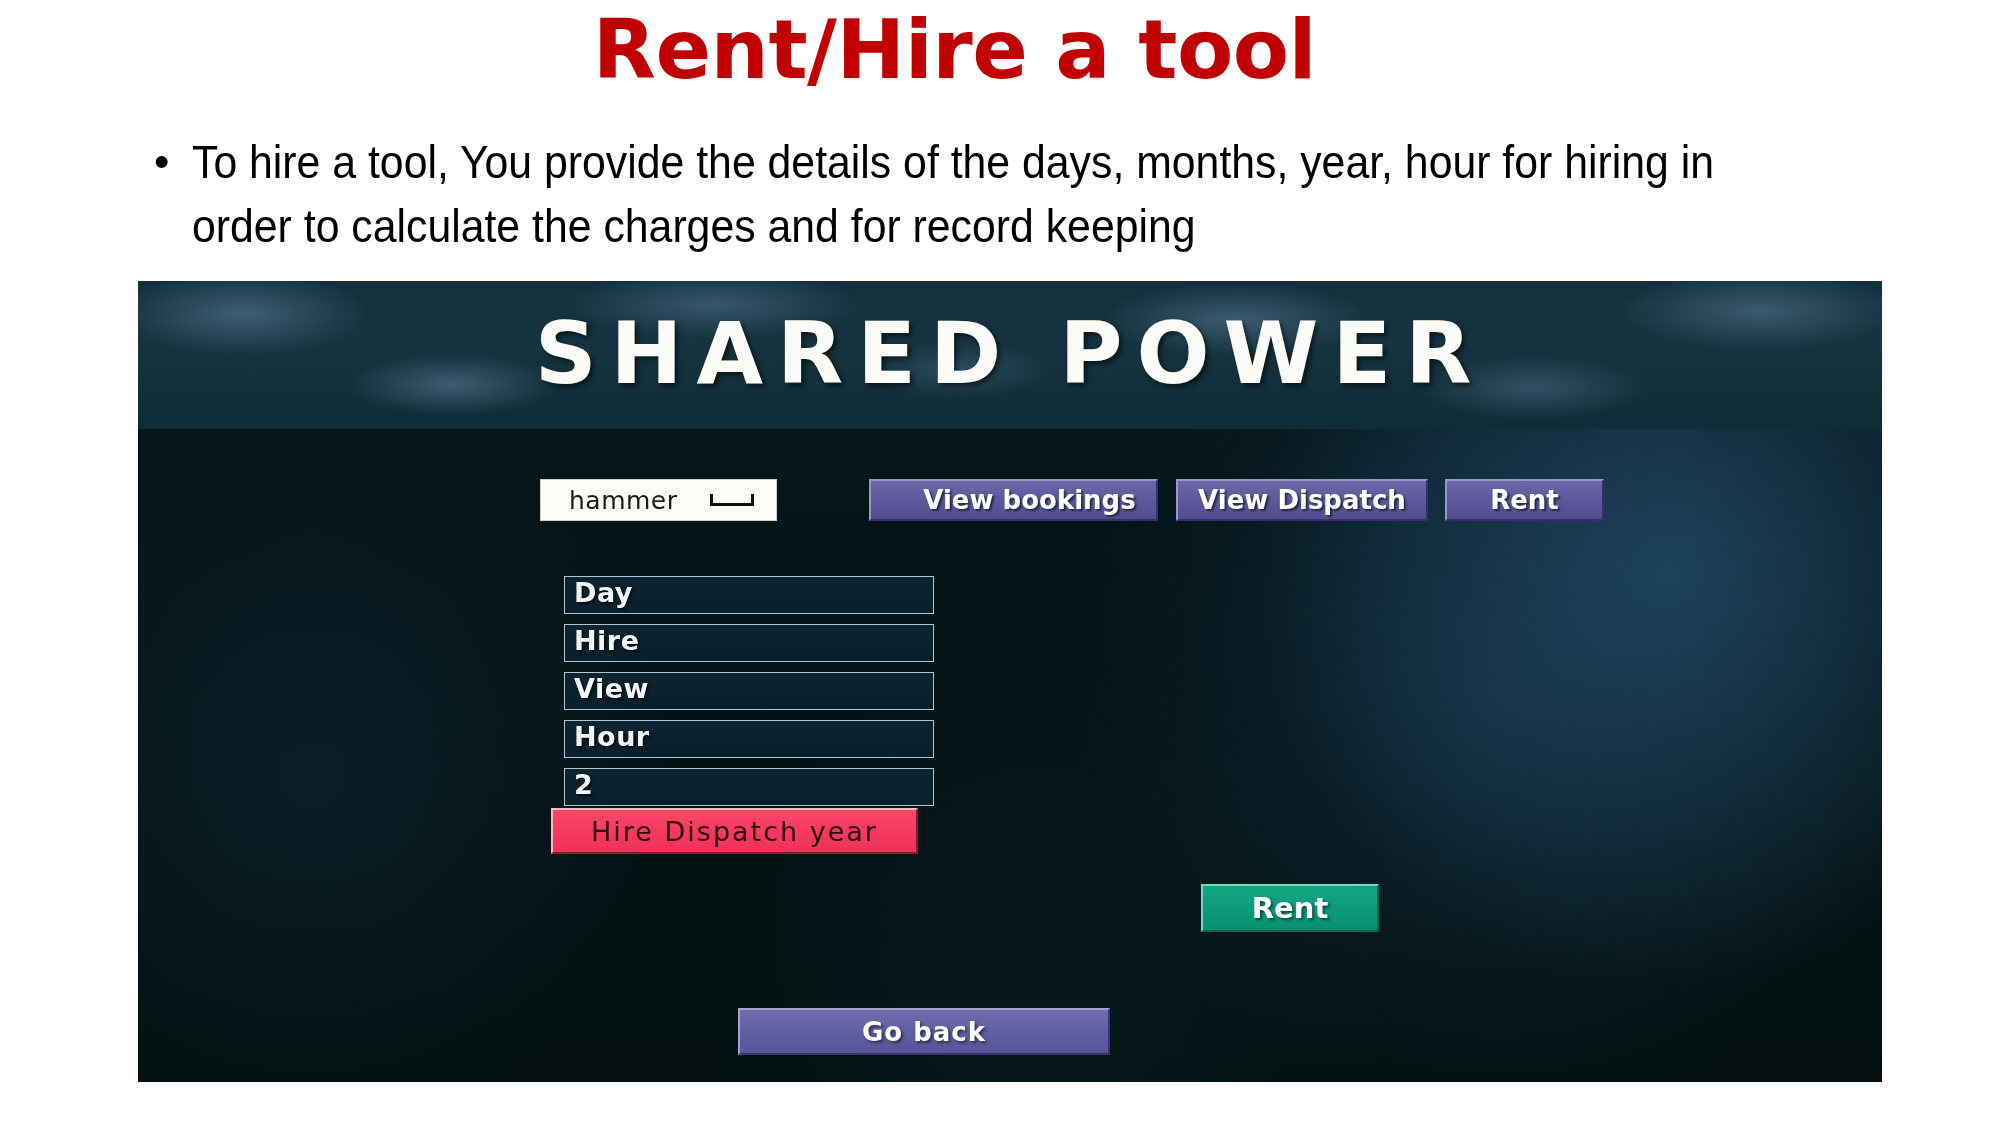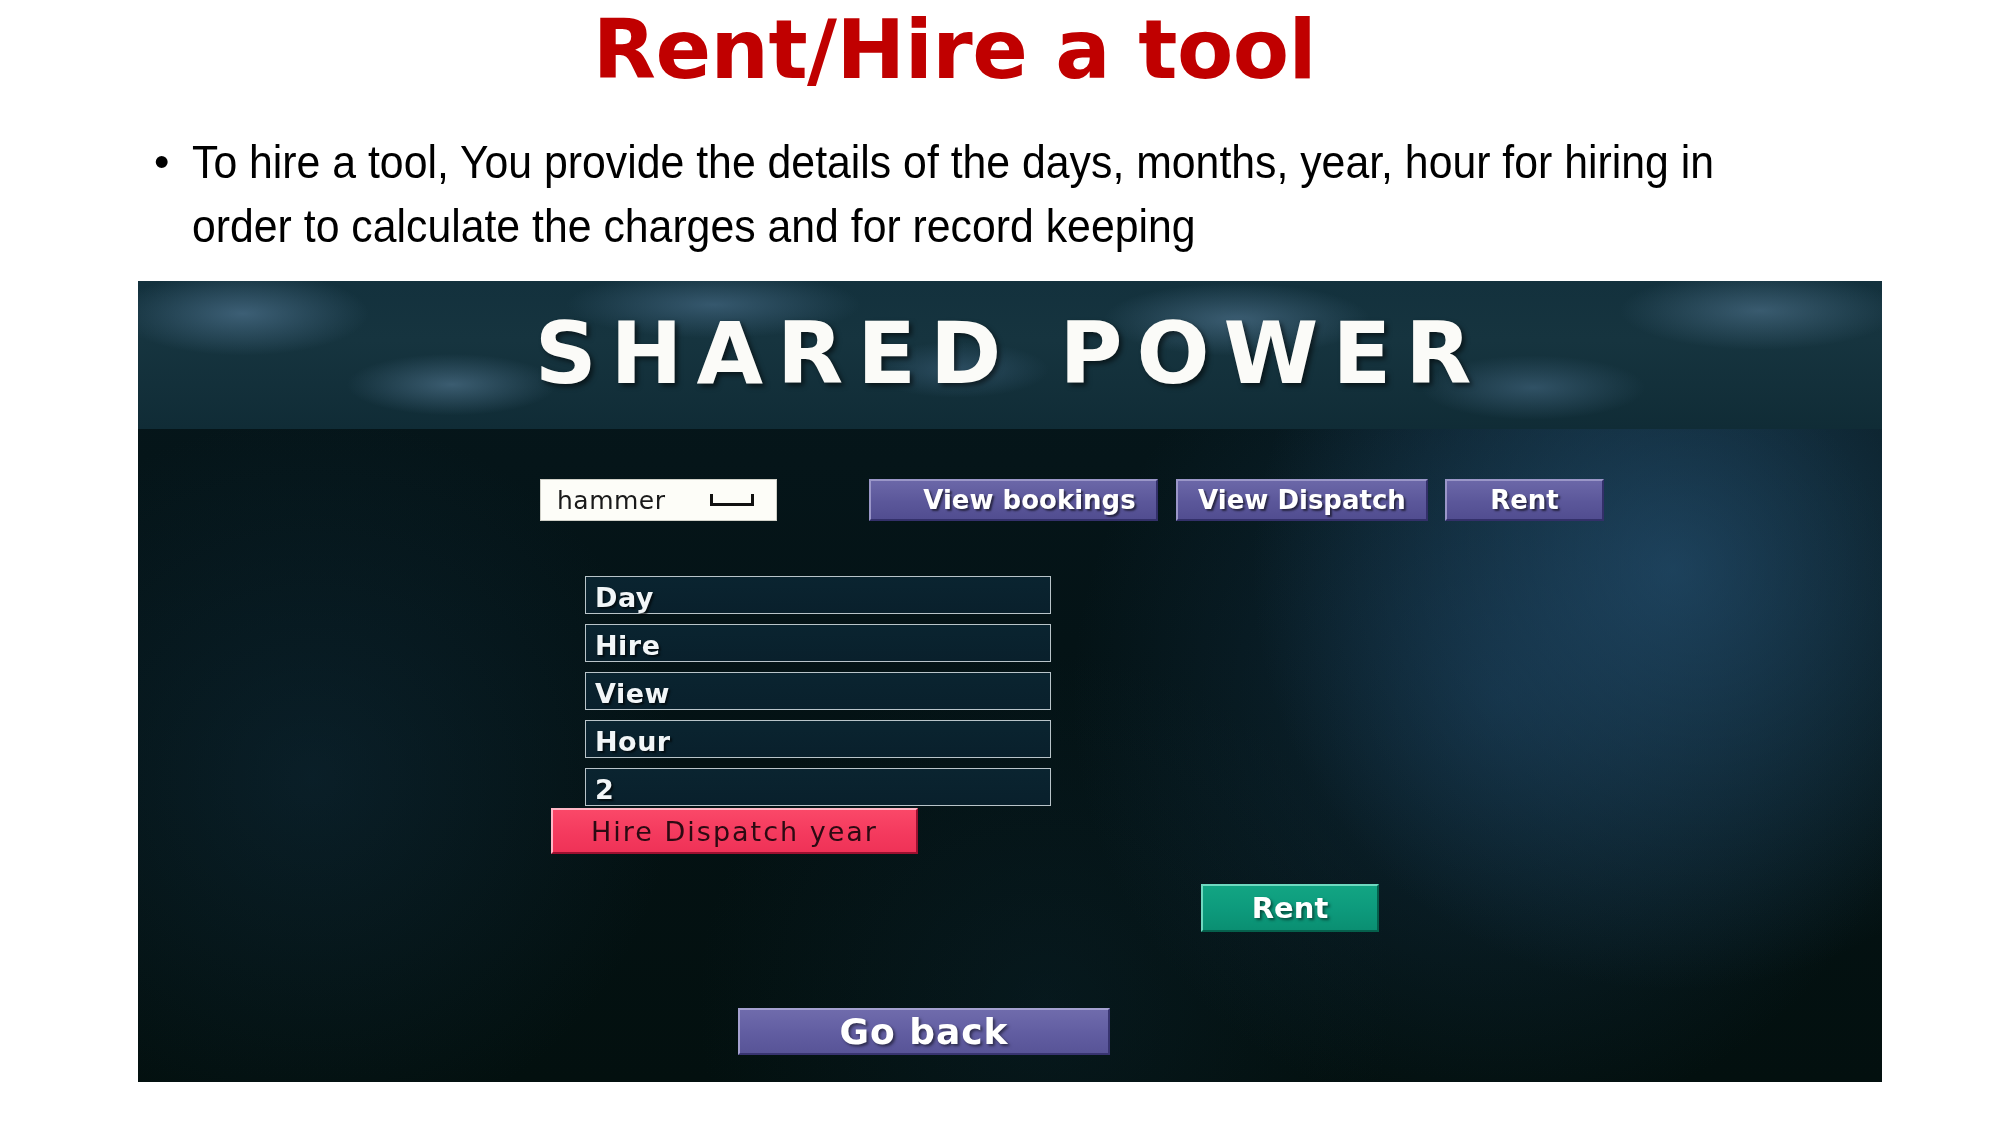--- a/index.html
+++ b/index.html
@@ -128,21 +128,21 @@
     background: #fdfdf8;
     border: 1px solid #d0d0c8;
     box-sizing: border-box;
     display: flex;
     align-items: center;
   }
   .tool-select-value {
     font-family: "DejaVu Sans", sans-serif;
     font-size: 25px;
     color: #1a1a1a;
-    padding-left: 16px;
+    padding-left: 28px;
     letter-spacing: 0.5px;
   }
   .tool-select-arrow {
     position: absolute;
     right: 22px;
     top: 14px;
     width: 44px;
     height: 12px;
     border: 3px solid #111111;
     border-top: none;
@@ -175,29 +175,28 @@
 
   
   .form-fields {
     position: absolute;
     left: 426px;
     top: 295px;
     width: 466px;
   }
   .field {
     position: relative;
-    width: 466px;
+    width: 370px;
     height: 38px;
     margin-bottom: 10px;
     background: linear-gradient(180deg,#0a2430 0%,#09202c 100%);
     border: 1px solid #b9c4c9;
     box-sizing: border-box;
     display: flex;
-    align-items: flex-end;
-    margin-left: 21px;
+    align-items: flex-start;
   }
   .field-text {
     font-family: "DejaVu Sans", sans-serif;
     font-weight: bold;
     font-size: 27px;
     color: #f2f6f8;
     padding-left: 9px;
     text-shadow: 2px 2px 2px rgba(0,0,0,0.6);
     letter-spacing: 0.5px;
   }
@@ -259,21 +258,21 @@
     border-top: 2px solid #a5a1d0;
     border-left: 2px solid #a5a1d0;
     border-right: 2px solid #383470;
     border-bottom: 2px solid #383470;
     box-sizing: border-box;
     display: flex;
     align-items: center;
     justify-content: center;
     font-family: "DejaVu Sans", sans-serif;
     font-weight: bold;
-    font-size: 36px;
+    font-size: 26px;
     color: #ffffff;
     text-shadow: 2px 2px 3px rgba(0,0,0,0.5);
     letter-spacing: 1px;
   }
 </style>
 </head>
 <body>
 
 <div class="slide-title">Rent/Hire a tool</div>
 

